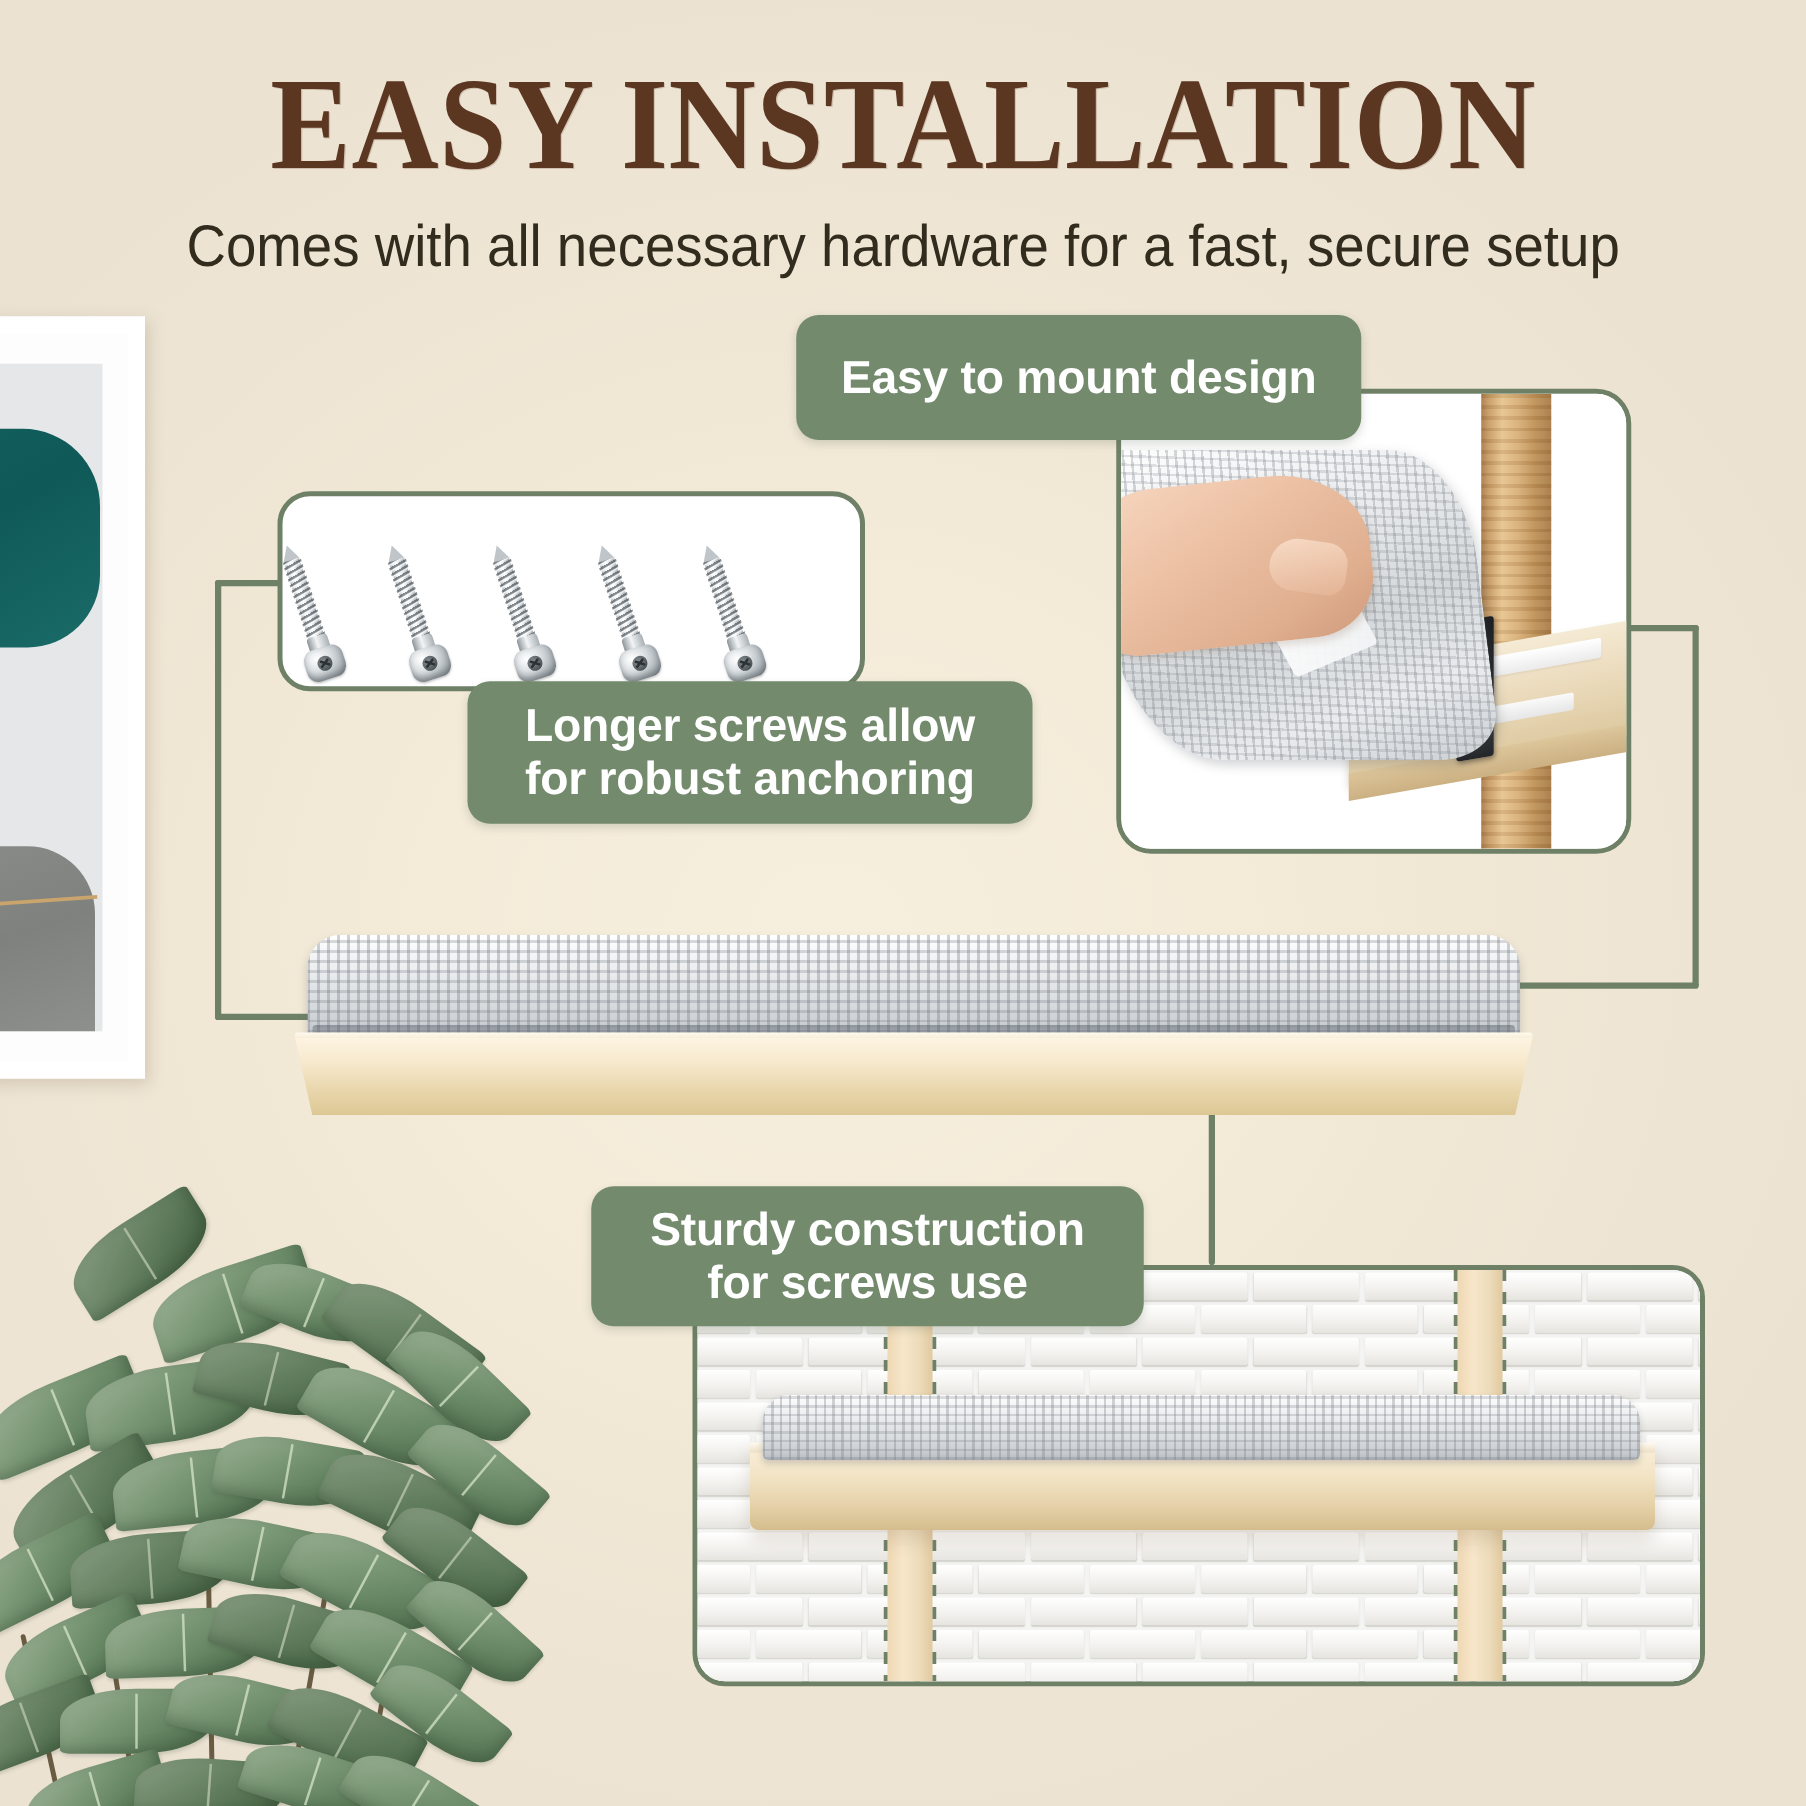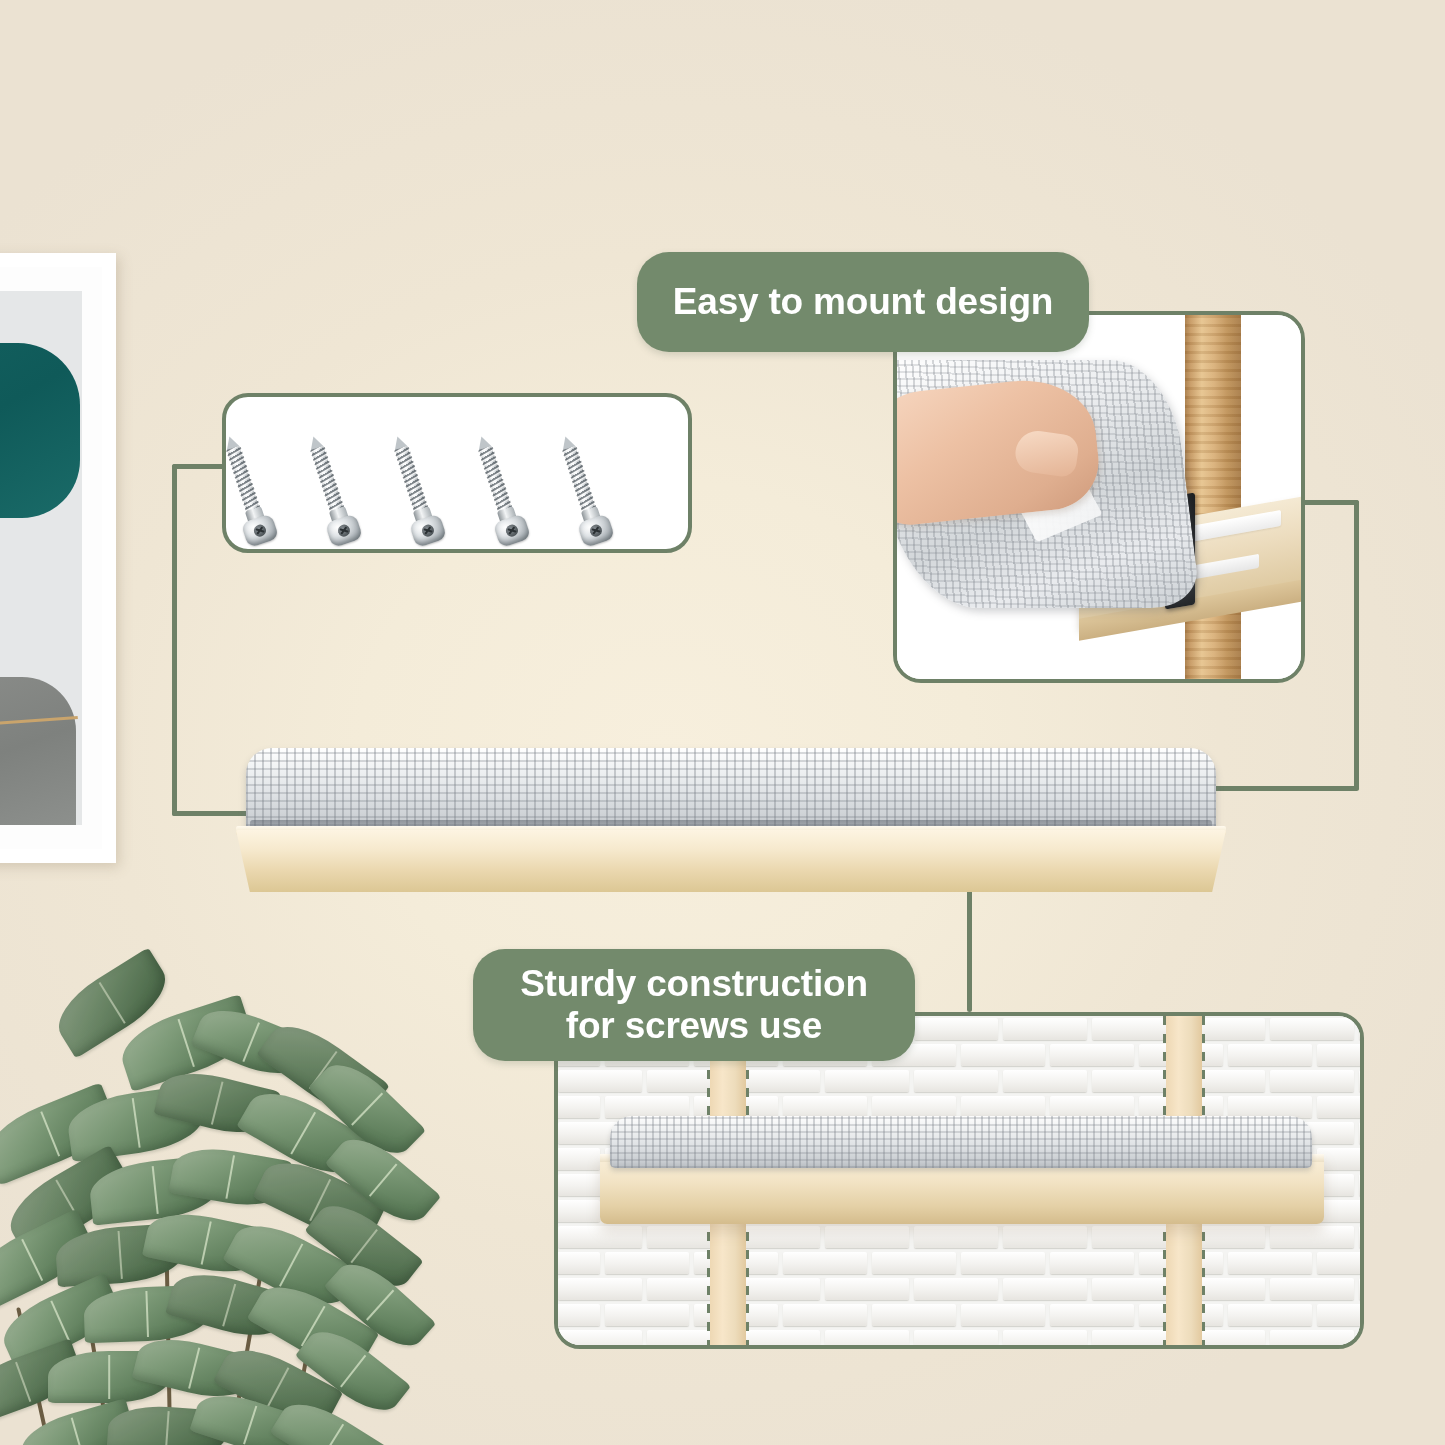--- a/index.html
+++ b/index.html
@@ -301,39 +301,43 @@
     content:""; position:absolute; left:50%; top:8%; width:1.6px; height:84%;
     background:rgba(215,228,200,.75); transform:translateX(-50%);
   }
   .stem { position:absolute; background:#6a5c42; border-radius:2px; }
 
   
   .badge {
     position:absolute;
     background:#738a6c;
     color:#ffffff;
-    border-radius:32px;
+    border-radius:18px;
     font-weight:700;
     text-align:center;
     display:flex; align-items:center; justify-content:center;
     line-height:1.14;
     letter-spacing:-0.2px;
     box-shadow:0 3px 7px rgba(90,105,85,.22);
     z-index:30;
     padding:0 22px;
   }
   #badge-mount   { left:637px; top:252px;  width:452px; height:100px; font-size:37px; }
   #badge-screws  { left:374px; top:545px;  width:452px; height:114px; font-size:37px; }
   #badge-sturdy  { left:473px; top:949px;  width:442px; height:112px; font-size:37px; }
 </style>
 </head>
 <body>
 
 <div id="stage">
 
+  <div id="header">
+    <div id="title">EASY INSTALLATION</div>
+    <div id="subtitle">Comes with all necessary hardware for a fast, secure setup</div>
+  </div>
 
   <div>
     <div class="conn-line" id="conn-left-top"></div>
     <div class="conn-line" id="conn-left-v"></div>
     <div class="conn-line" id="conn-left-bot"></div>
   </div>
   <div>
     <div class="conn-line" id="conn-right-top"></div>
     <div class="conn-line" id="conn-right-v"></div>
     <div class="conn-line" id="conn-right-bot"></div>
@@ -635,15 +639,16 @@
       <div class="leaf" style="left: 176px; top: 378px; width: 116px; height: 50px; transform: rotate(14deg); z-index: 26;"></div>
       <div class="leaf" style="left: 258px; top: 396px; width: 120px; height: 52px; transform: rotate(28deg); filter: brightness(0.88) saturate(1.05); z-index: 27;"></div>
       <div class="leaf" style="left: 338px; top: 382px; width: 110px; height: 48px; transform: rotate(38deg); z-index: 28;"></div>
       <div class="leaf" style="left: 60px; top: 448px; width: 114px; height: 48px; transform: rotate(-16deg); z-index: 29;"></div>
       <div class="leaf" style="left: 148px; top: 442px; width: 118px; height: 50px; transform: rotate(4deg); filter: brightness(0.88) saturate(1.05); z-index: 30;"></div>
       <div class="leaf" style="left: 234px; top: 436px; width: 112px; height: 48px; transform: rotate(18deg); z-index: 31;"></div>
       <div class="leaf" style="left: 314px; top: 452px; width: 116px; height: 50px; transform: rotate(32deg); z-index: 32;"></div>
     </div>
 
   <div class="badge" id="badge-mount">Easy to mount design</div>
+  <div class="badge" id="badge-screws">Longer screws allow for robust anchoring</div>
   <div class="badge" id="badge-sturdy">Sturdy construction for screws use</div>
 
 </div>
 
 </body></html>

